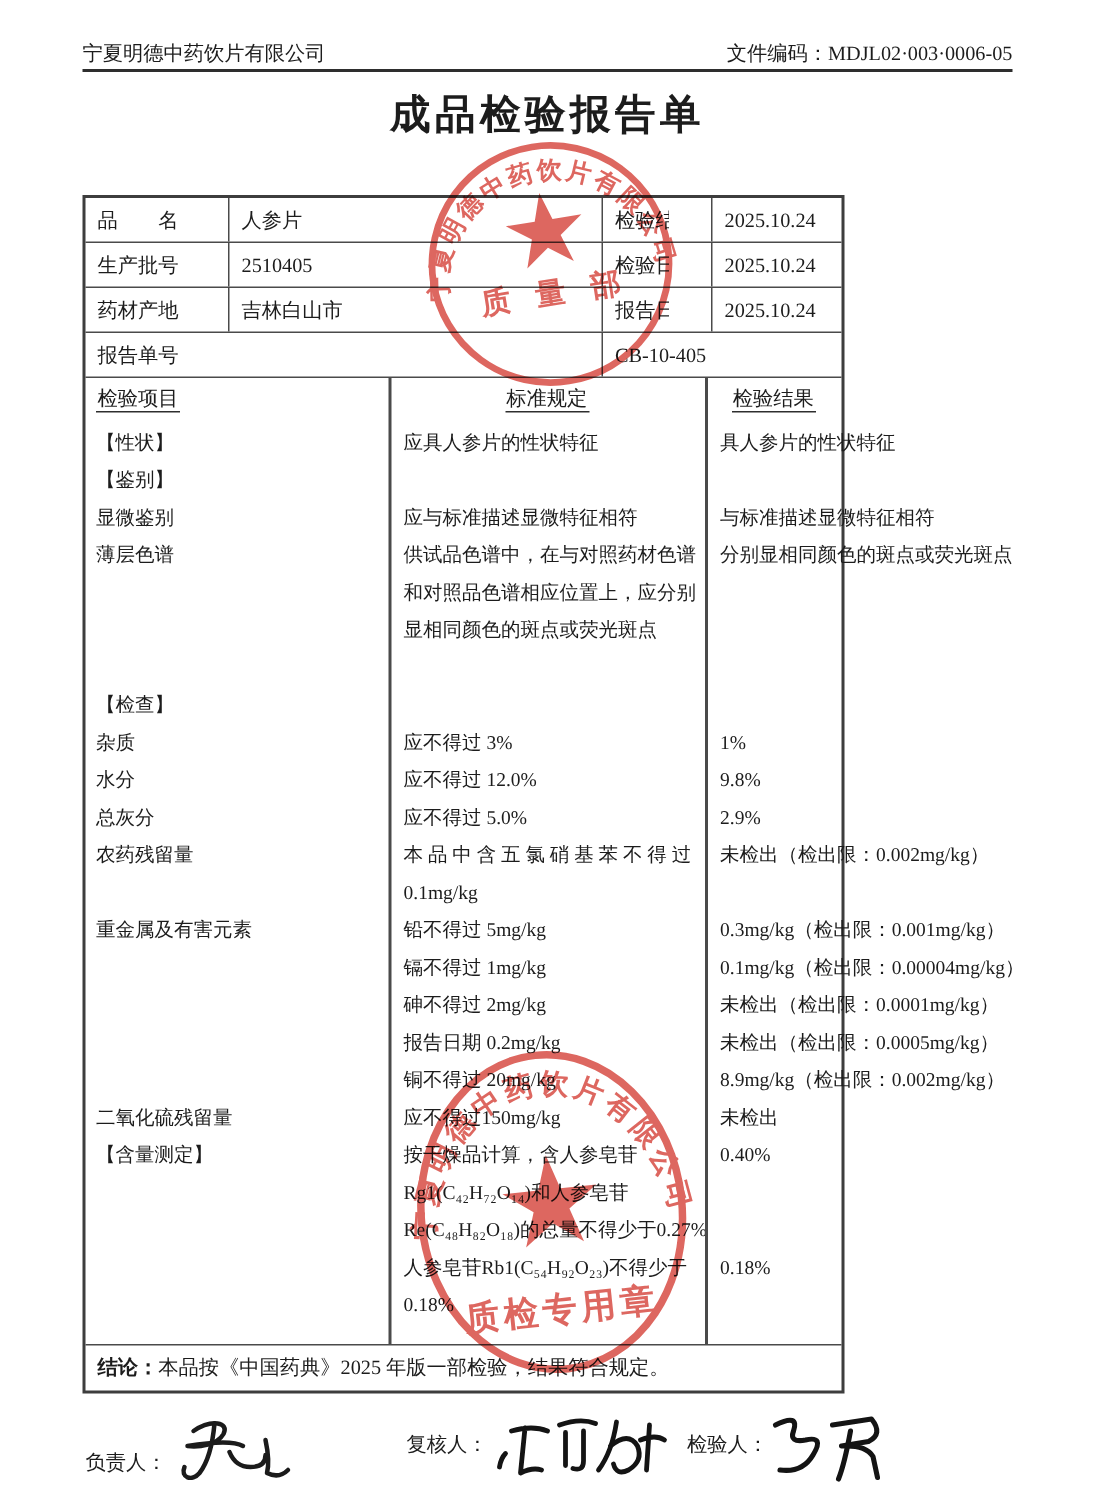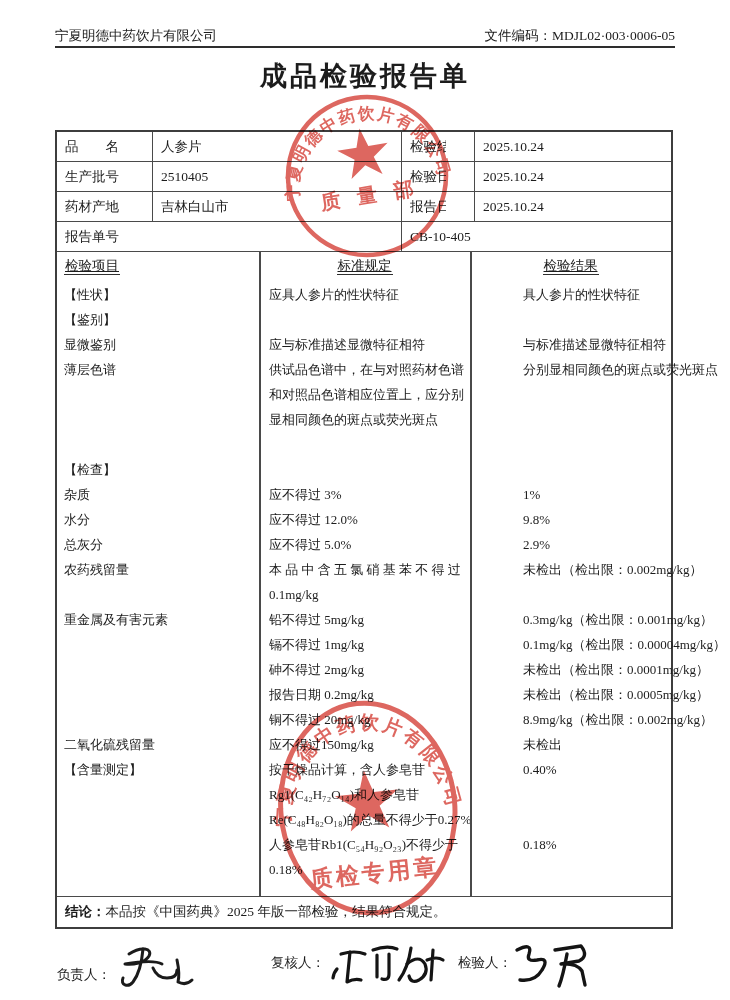--- a/index.html
+++ b/index.html
@@ -4,38 +4,38 @@
 <style>
   html,body{margin:0;padding:0;}
   body{
     width:730px;height:1000px;background:#ffffff;position:relative;
     font-family:"Liberation Serif","DejaVu Serif",serif;color:#1c1c1c;
     -webkit-font-smoothing:antialiased;overflow:hidden;
   }
   .topbar{position:absolute;left:55px;width:620px;top:27px;display:flex;justify-content:space-between;font-size:13.5px;}
   .rule{position:absolute;left:55px;width:620px;top:46px;border-top:2px solid #2e2e2e;}
   .doc-title{position:absolute;left:0;width:730px;top:58px;text-align:center;font-size:27px;font-weight:bold;letter-spacing:3px;}
-  .tbl{position:absolute;left:55px;top:130px;width:618px;border:2px solid #3d3d3d;box-sizing:border-box;background:transparent;}
+  .tbl{position:absolute;left:55px;top:130px;width:508px;border:2px solid #3d3d3d;box-sizing:border-box;background:transparent;}
   .info-row{display:grid;grid-template-columns:67px 249px 73px 1fr;height:30px;border-bottom:1.5px solid #4a4a4a;box-sizing:border-box;}
   .info-row.last{grid-template-columns:316px 1fr;}
   .cell{display:flex;align-items:center;padding:0 8px;font-size:13.5px;white-space:nowrap;box-sizing:border-box;overflow:hidden;}
   .cell.bl{border-left:1.5px solid #4a4a4a;margin-left:28px;}
   .main{position:relative;}
   .vline{position:absolute;top:0;bottom:0;width:1.5px;background:#4a4a4a;}
   .vline.v1{left:202px;} .vline.v2{left:413px;}
   .mhead{display:grid;grid-template-columns:202px 211px 1fr;height:27px;align-items:center;font-size:13.5px;}
   .mhead .h{text-align:center;}
   .mhead .h:first-child{text-align:left;padding-left:7px;}
-  .mhead .h span{border-bottom:1px solid #2e2e2e;padding:0 1px 1px 1px;text-decoration:underline;}
+  .mhead .h span{border-bottom:1px solid #2e2e2e;padding:0 1px 1px 1px;}
   .mbody{padding:3px 0 14px 0;}
   .mline{display:grid;grid-template-columns:202px 211px 1fr;height:25px;line-height:25px;font-size:13px;}
   .mline .c{white-space:nowrap;overflow:visible;}
   .mline .c.item{padding-left:7px;}
   .mline .c.std{padding-left:10px;}
-  .mline .c.res{padding-left:10px;margin-left:43px;}
+  .mline .c.res{padding-left:10px;}
   .conclusion{border-top:1.5px solid #4a4a4a;height:31px;display:flex;align-items:center;padding:0 8px;font-size:13.5px;box-sizing:border-box;}
   .conclusion b{font-weight:bold;}
   .sigs{position:absolute;left:55px;top:940px;width:620px;height:56px;font-size:13.5px;}
   .sig-label{position:absolute;top:14px;white-space:nowrap;}
   .sig-svg{position:absolute;}
   .stamp{position:absolute;mix-blend-mode:multiply;opacity:0.88;pointer-events:none;}
 </style>
 </head>
 <body>
 

